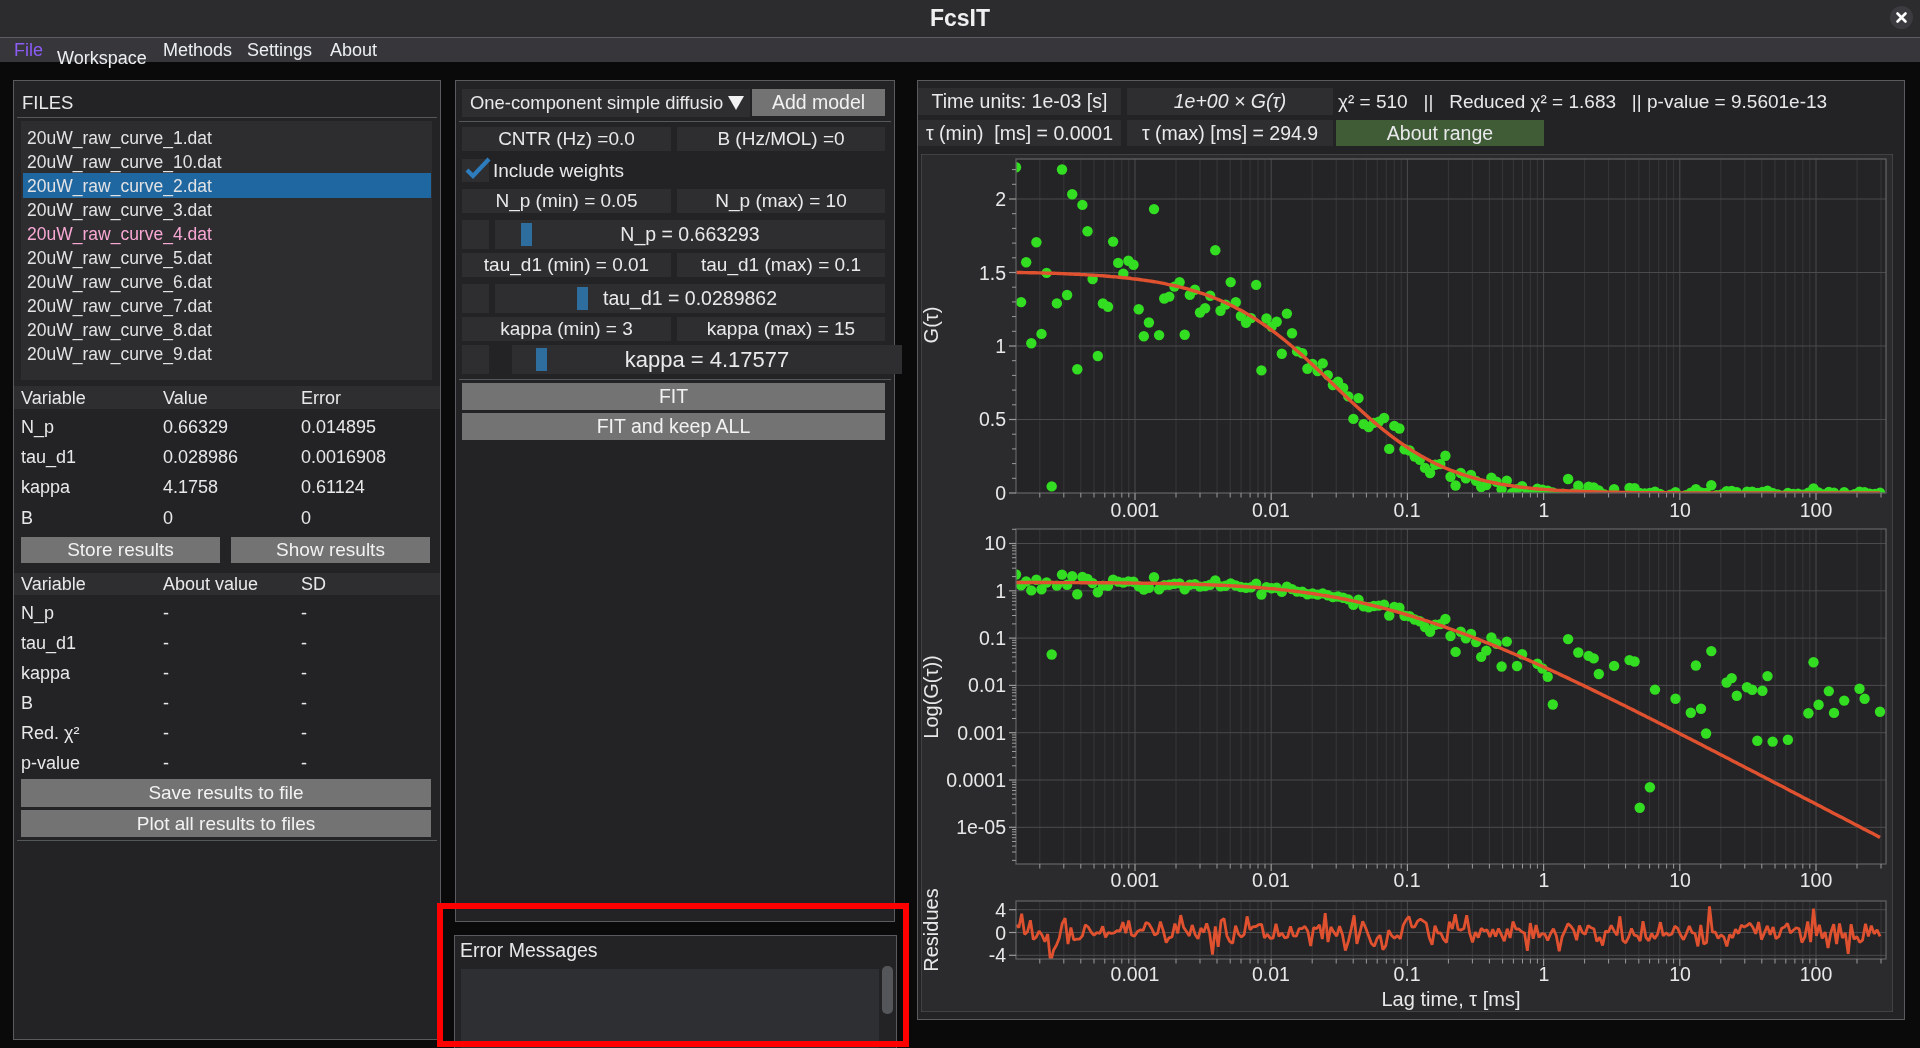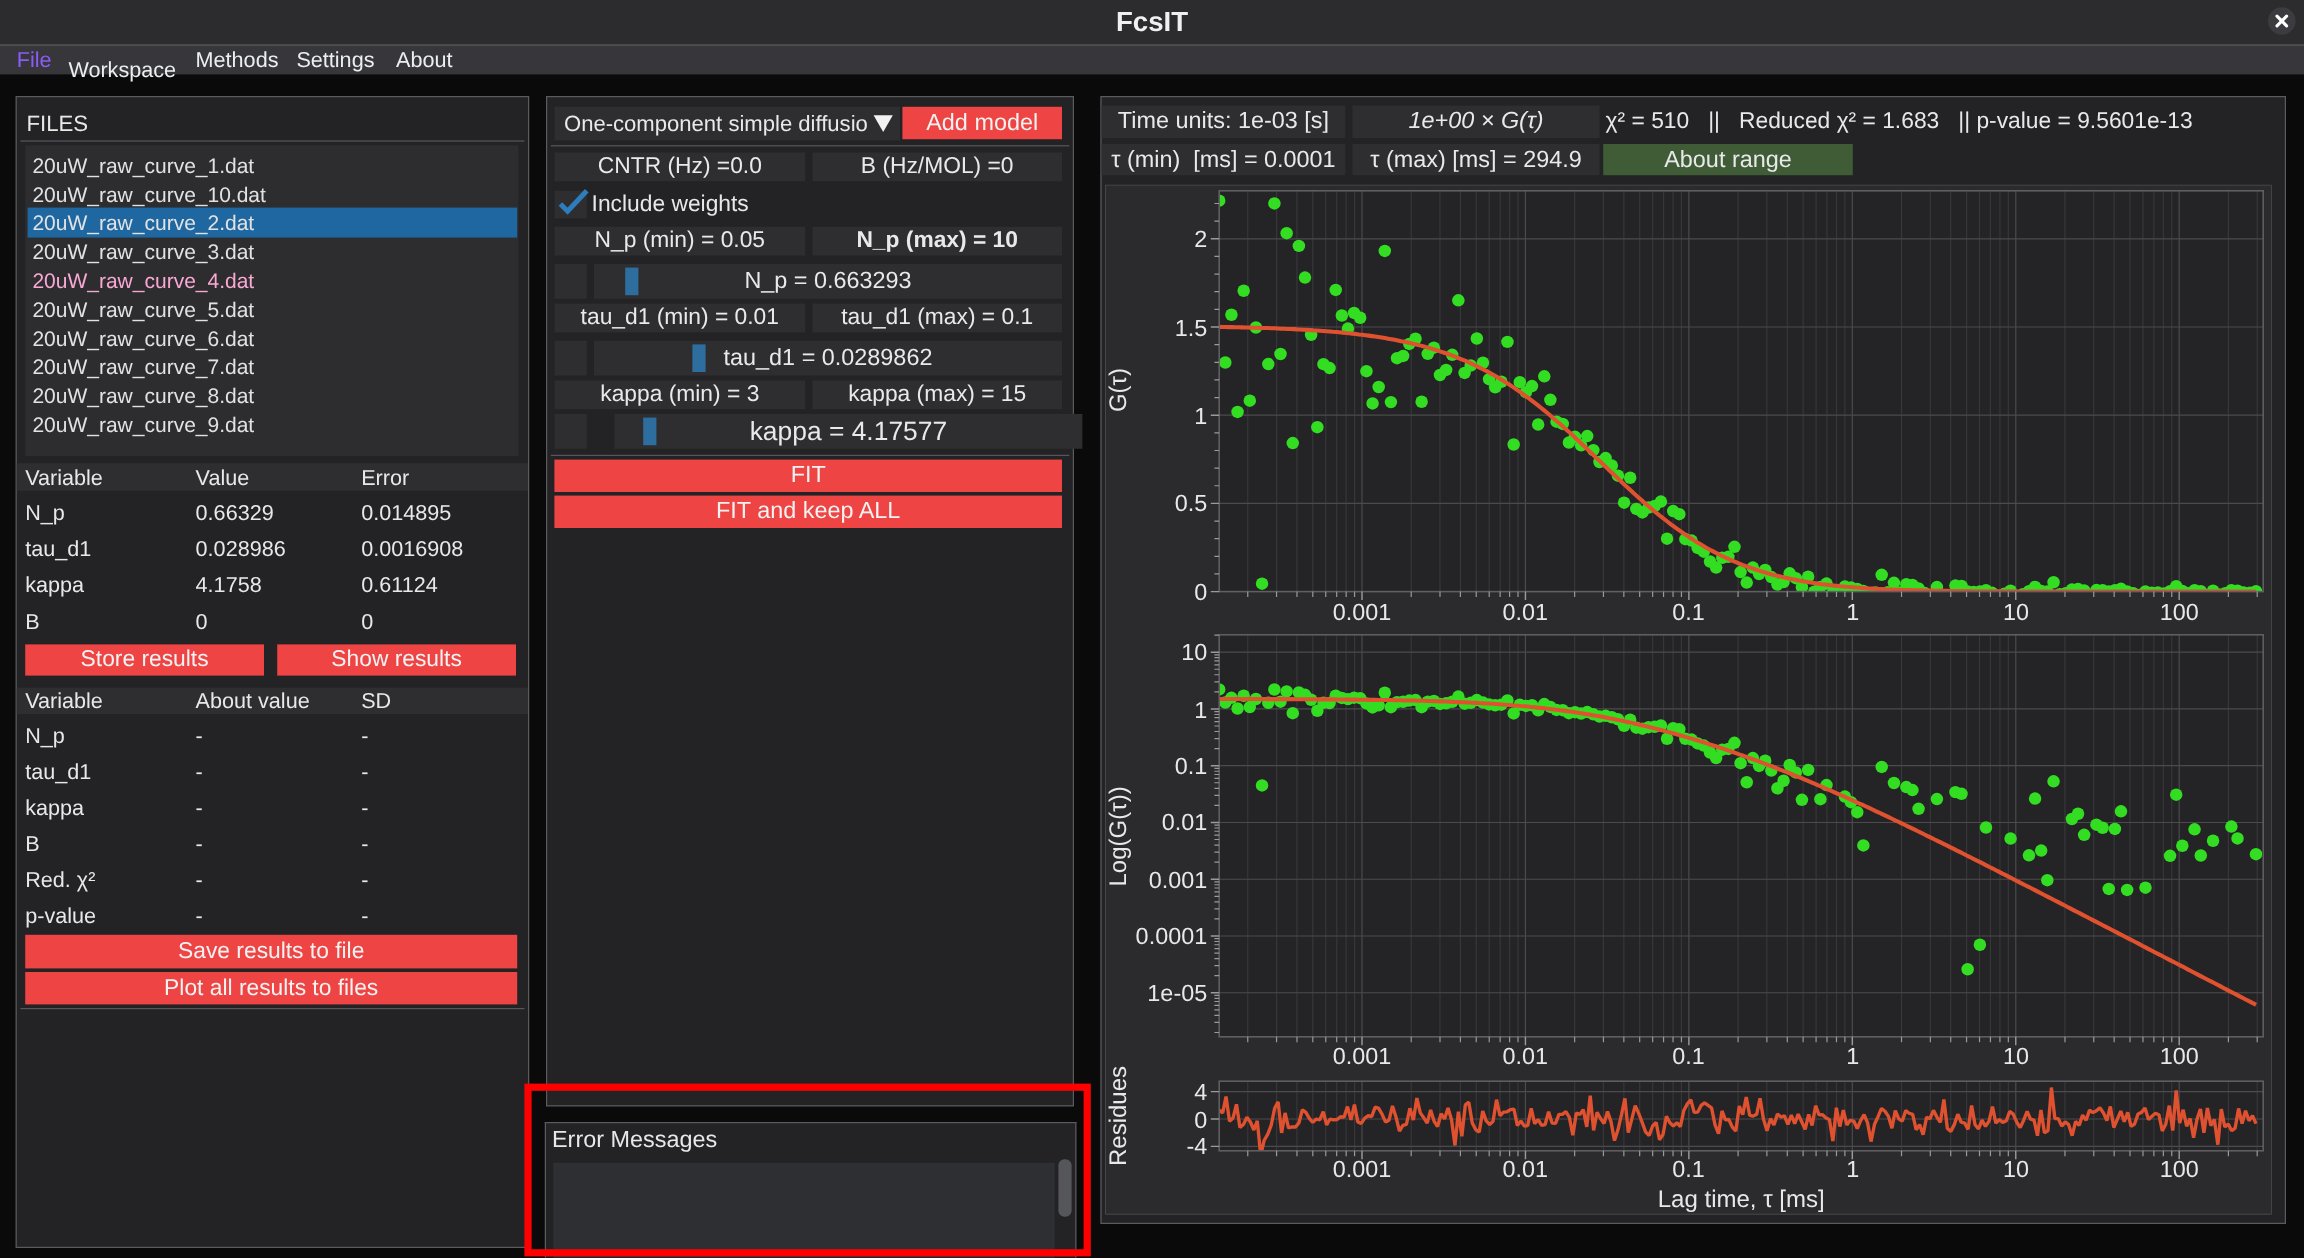--- a/index.html
+++ b/index.html
@@ -1,18 +1,18 @@
 <!DOCTYPE html>
 <html><head><meta charset="utf-8"><style>
 *{margin:0;padding:0;box-sizing:border-box}
 html,body{width:1920px;height:1048px;background:#0a0a0a;font-family:"Liberation Sans",sans-serif;color:#e8e8e8;overflow:hidden}
 .abs{position:absolute}
 .panel{position:absolute;background:#232326;border:1px solid #595b5f}
 .box{position:absolute;background:#2e2e31;display:flex;align-items:center;justify-content:center;color:#e9e9eb;white-space:pre}
-.btn{position:absolute;background:#ef4444;display:flex;align-items:center;justify-content:center;color:#f2f2f2;white-space:pre}
+.btn{position:absolute;background:#737373;display:flex;align-items:center;justify-content:center;color:#f2f2f2;white-space:pre}
 .t{position:absolute;white-space:pre}
 .hl{position:absolute;background:#55585a;height:1px}
 </style></head><body>
 <div class="abs" style="left:0;top:0;width:1920px;height:37px;background:#2c2c2f"></div>
 <div class="t" style="left:0;top:0;width:1920px;height:37px;line-height:37px;text-align:center;font-size:23px;font-weight:bold;color:#f0f0f0">FcsIT</div>
 <div class="abs" style="left:1890px;top:6px;width:23px;height:23px;border-radius:50%;background:#3b3b40"><svg width="23" height="23">
       <path d="M7.5 7.5 L15.5 15.5 M15.5 7.5 L7.5 15.5" stroke="#ffffff" stroke-width="2.6" stroke-linecap="round"></path>
     </svg></div>
 <div class="abs" style="left:0;top:37px;width:1920px;height:25px;background:#37373b;border-top:1px solid #5f5f63"></div>
 <div class="t" style="left:14px;top:38px;height:24px;line-height:24px;font-size:18px;color:#8b5cf6">File</div>
@@ -84,21 +84,21 @@
 <div class="btn" style="left:752px;top:89px;width:133px;height:27px;font-size:19.5px;">Add model</div>
 <div class="hl" style="left:459px;top:121px;width:432px"></div>
 <div class="box" style="left:462px;top:127px;width:209px;height:24px;font-size:19px;">CNTR (Hz) =0.0</div>
 <div class="box" style="left:677px;top:127px;width:208px;height:24px;font-size:19px;">B (Hz/MOL) =0</div>
 <div class="abs" style="left:462px;top:159px;width:27px;height:23px;background:#2e2e31"></div>
 <svg class="abs" style="left:461px;top:154px" width="34" height="30">
     <path d="M6 16 L12 22 L28 5" stroke="#2d7cbd" stroke-width="4.2" fill="none"></path>
   </svg>
 <div class="t" style="left:493px;top:159px;height:23px;line-height:23px;font-size:19px">Include weights</div>
 <div class="box" style="left:462px;top:189px;width:209px;height:24px;font-size:19px;">N_p (min) = 0.05</div>
-<div class="box" style="left:677px;top:189px;width:208px;height:24px;font-size:19px;font-weight:bold;">N_p (max) = 10</div>
+<div class="box" style="left:677px;top:189px;width:208px;height:24px;font-size:19px;">N_p (max) = 10</div>
 <div class="abs" style="left:462px;top:220px;width:27px;height:29px;background:#2e2e31"></div>
 <div class="box" style="left:495px;top:220px;width:390px;height:29px;font-size:19.5px">N_p = 0.663293</div>
 <div class="abs" style="left:521px;top:223px;width:11px;height:23px;background:#2e6e9e"></div>
 <div class="box" style="left:462px;top:253px;width:209px;height:24px;font-size:19px;">tau_d1 (min) = 0.01</div>
 <div class="box" style="left:677px;top:253px;width:208px;height:24px;font-size:19px;">tau_d1 (max) = 0.1</div>
 <div class="abs" style="left:462px;top:284px;width:27px;height:29px;background:#2e2e31"></div>
 <div class="box" style="left:495px;top:284px;width:390px;height:29px;font-size:19.5px">tau_d1 = 0.0289862</div>
 <div class="abs" style="left:577px;top:287px;width:11px;height:23px;background:#2e6e9e"></div>
 <div class="box" style="left:462px;top:317px;width:209px;height:24px;font-size:19px;">kappa (min) = 3</div>
 <div class="box" style="left:677px;top:317px;width:208px;height:24px;font-size:19px;">kappa (max) = 15</div>

